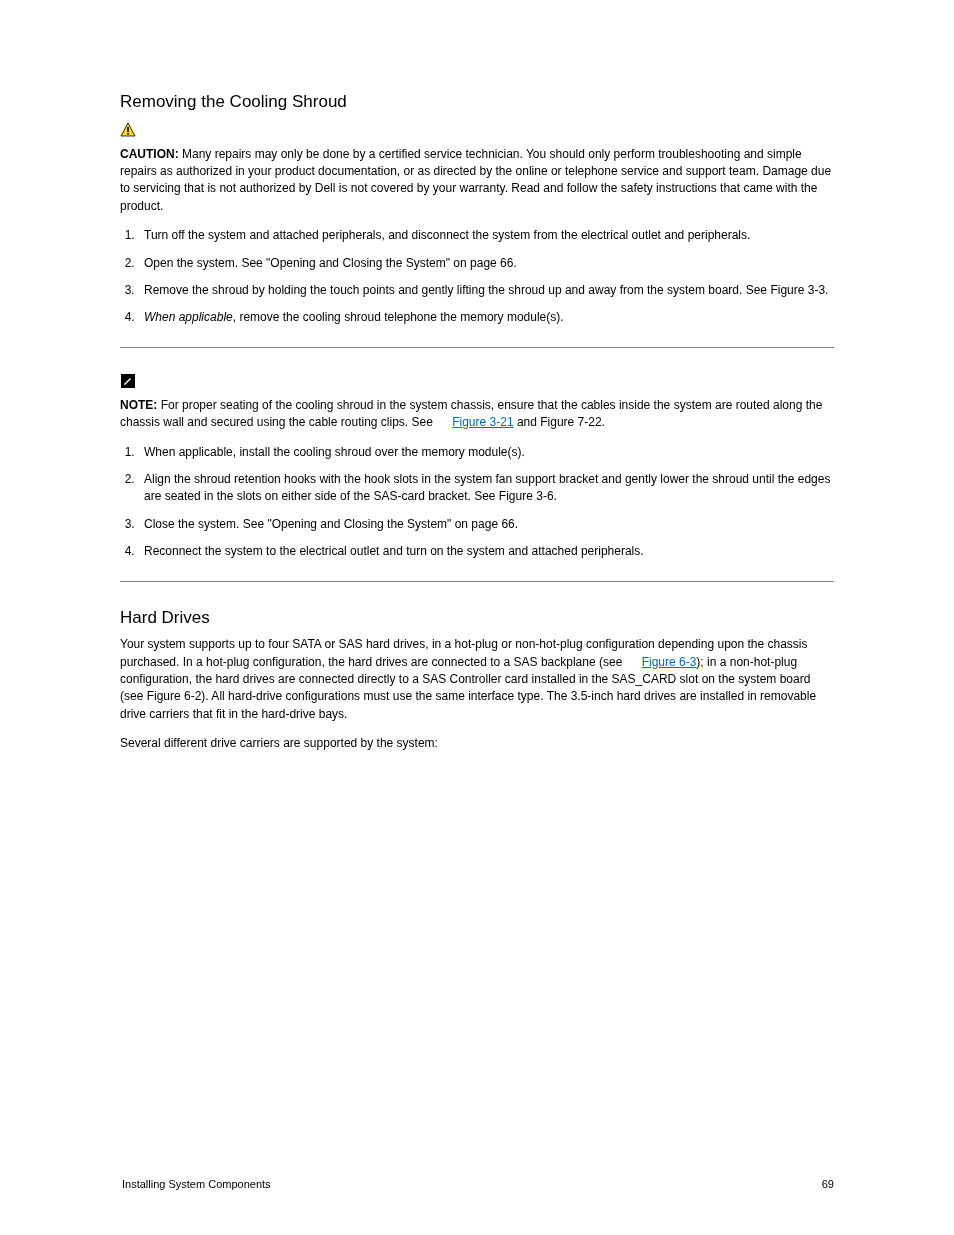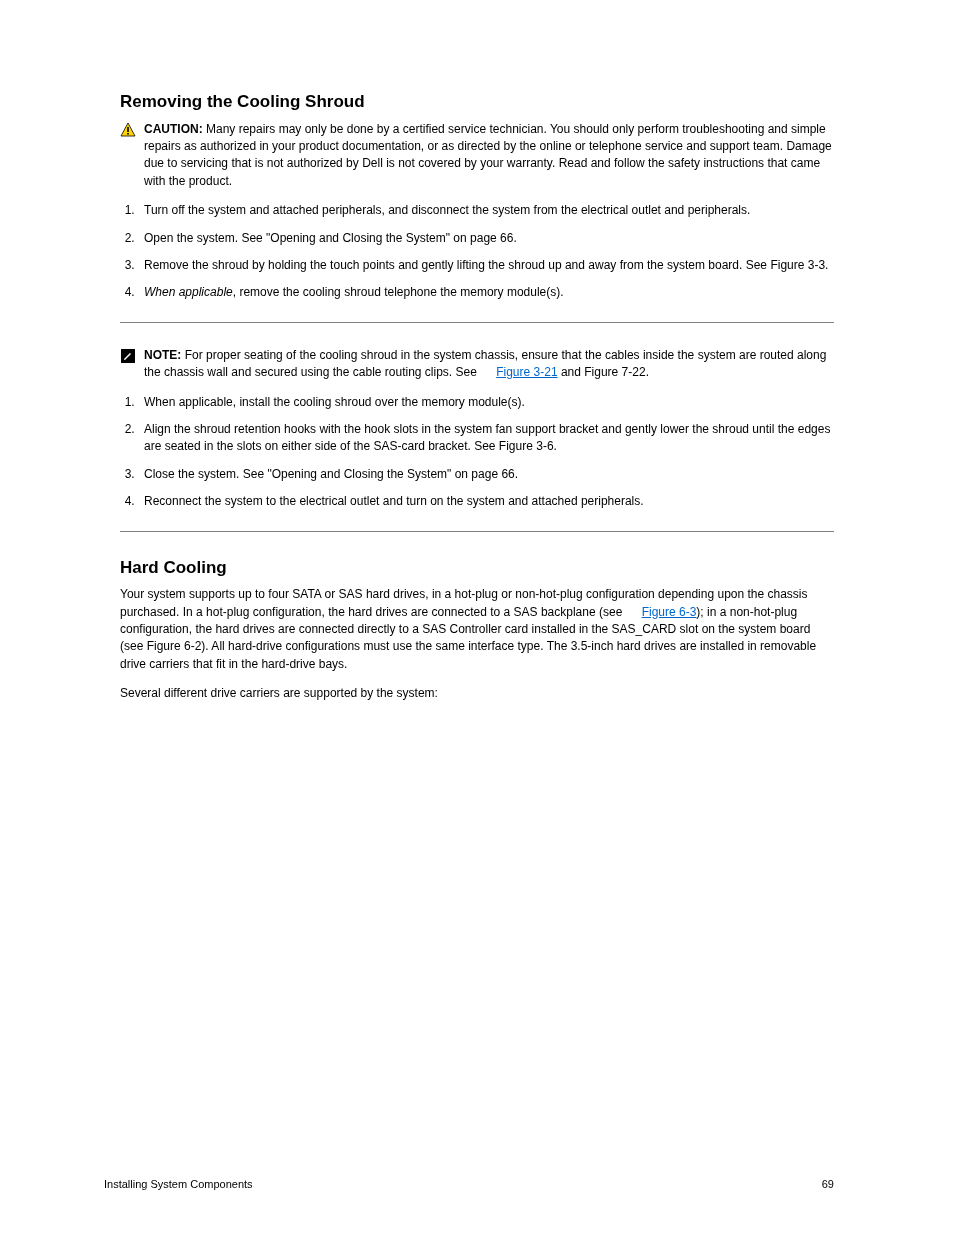--- a/index.html
+++ b/index.html
@@ -13,57 +13,58 @@
     width: 954px;
     height: 1235px;
     position: relative;
     box-sizing: border-box;
     padding: 90px 120px 40px 120px;
     font-size: 12px;
     line-height: 1.45;
   }
   h2.section-heading {
     font-size: 17px;
-    font-weight: bold;
+    font-weight: normal;
     margin: 0 0 6px 0;
   }
   p { margin: 0 0 12px 0; }
   .ordered {
     padding-left: 18px;
     margin: 0 0 14px 0;
   }
   .ordered li {
     padding-left: 6px;
     margin-bottom: 10px;
   }
   .callout {
     display: flex;
     align-items: flex-start;
     gap: 8px;
     margin: 0 0 12px 0;
+    flex-direction: column;
   }
   .callout .icon {
     flex: none;
     width: 16px;
     height: 16px;
     margin-top: 1px;
   }
   .callout .text { flex: 1; }
   .callout .text .lead { font-weight: bold; }
   hr.rule {
     border: none;
     border-top: 1px solid #808080;
     margin: 20px 0 24px 0;
   }
   a.link { color: #0066cc; text-decoration: underline; margin-left: 16px; }
   b { font-weight: normal; }
   .footer-line {
     position: absolute;
     bottom: 42px;
-    left: 104px;
+    left: 122px;
     right: 120px;
     display: flex;
     justify-content: space-between;
     font-size: 11px;
     color: #000;
   }
   .notice-icon svg, .note-icon svg, .caution-icon svg { display:block; }
 </style>
 </head>
 <body>
@@ -111,21 +112,21 @@
 
   <ol class="ordered">
     <li>When applicable, install the cooling shroud over the memory module(s).</li>
     <li>Align the shroud retention hooks with the hook slots in the system fan support bracket and gently lower the shroud until the edges are seated in the slots on either side of the SAS-card bracket. See Figure 3-6.</li>
     <li>Close the system. See "Opening and Closing the System" on page 66.</li>
     <li>Reconnect the system to the electrical outlet and turn on the system and attached peripherals.</li>
   </ol>
 
   <hr class="rule">
 
-  <h2 class="section-heading">Hard Cooling</h2>
+  <h2 class="section-heading">Hard Drives</h2>
 
   <p>
     <span>Your system supports up to four SATA or SAS hard drives, in a hot-plug or non-hot-plug configuration depending upon the chassis purchased. In a hot-plug configuration, the hard drives are connected to a SAS backplane (see </span><a href="#" class="link">Figure 6-3</a><span>); in a non-hot-plug configuration, the hard drives are connected directly to a SAS Controller card installed in the SAS_CARD slot on the system board (see Figure 6-2). All hard-drive configurations must use the same interface type. The 3.5-inch hard drives are installed in removable drive carriers that fit in the hard-drive bays.</span>
   </p>
 
   <p>Several different drive carriers are supported by the system:</p>
 
   <div class="footer-line">
     <span>Installing System Components</span>
     <b>69</b>

